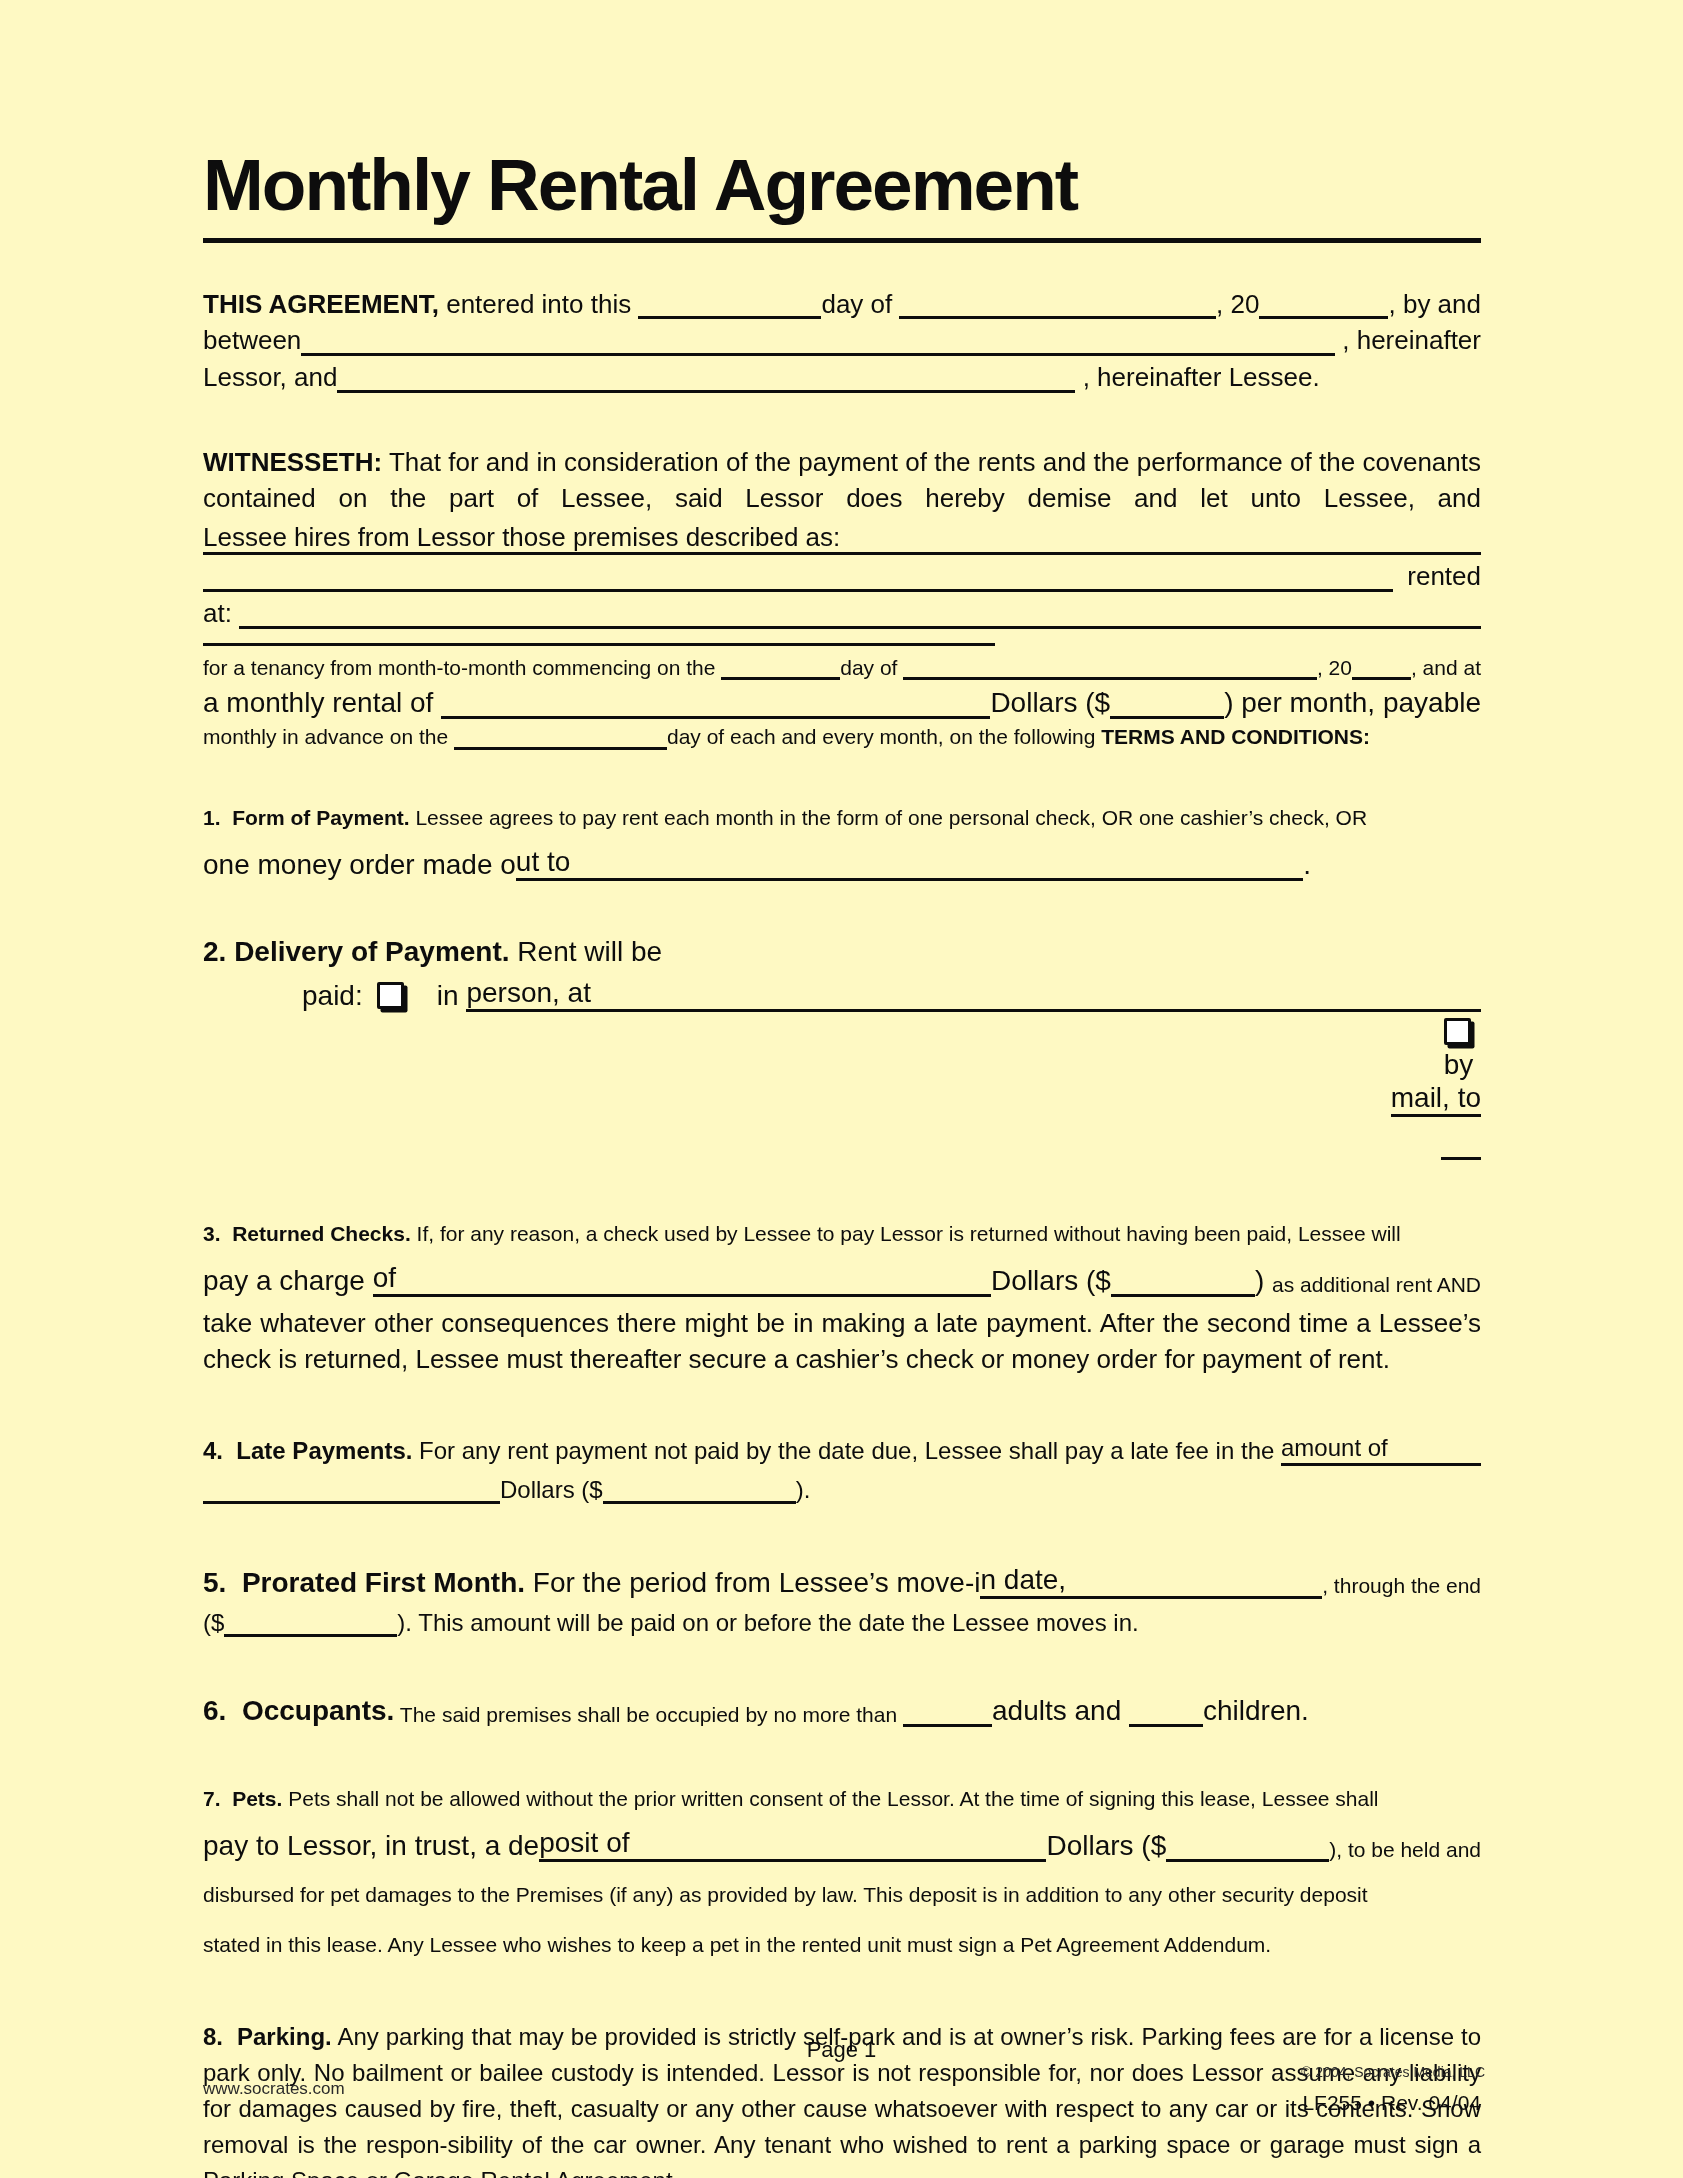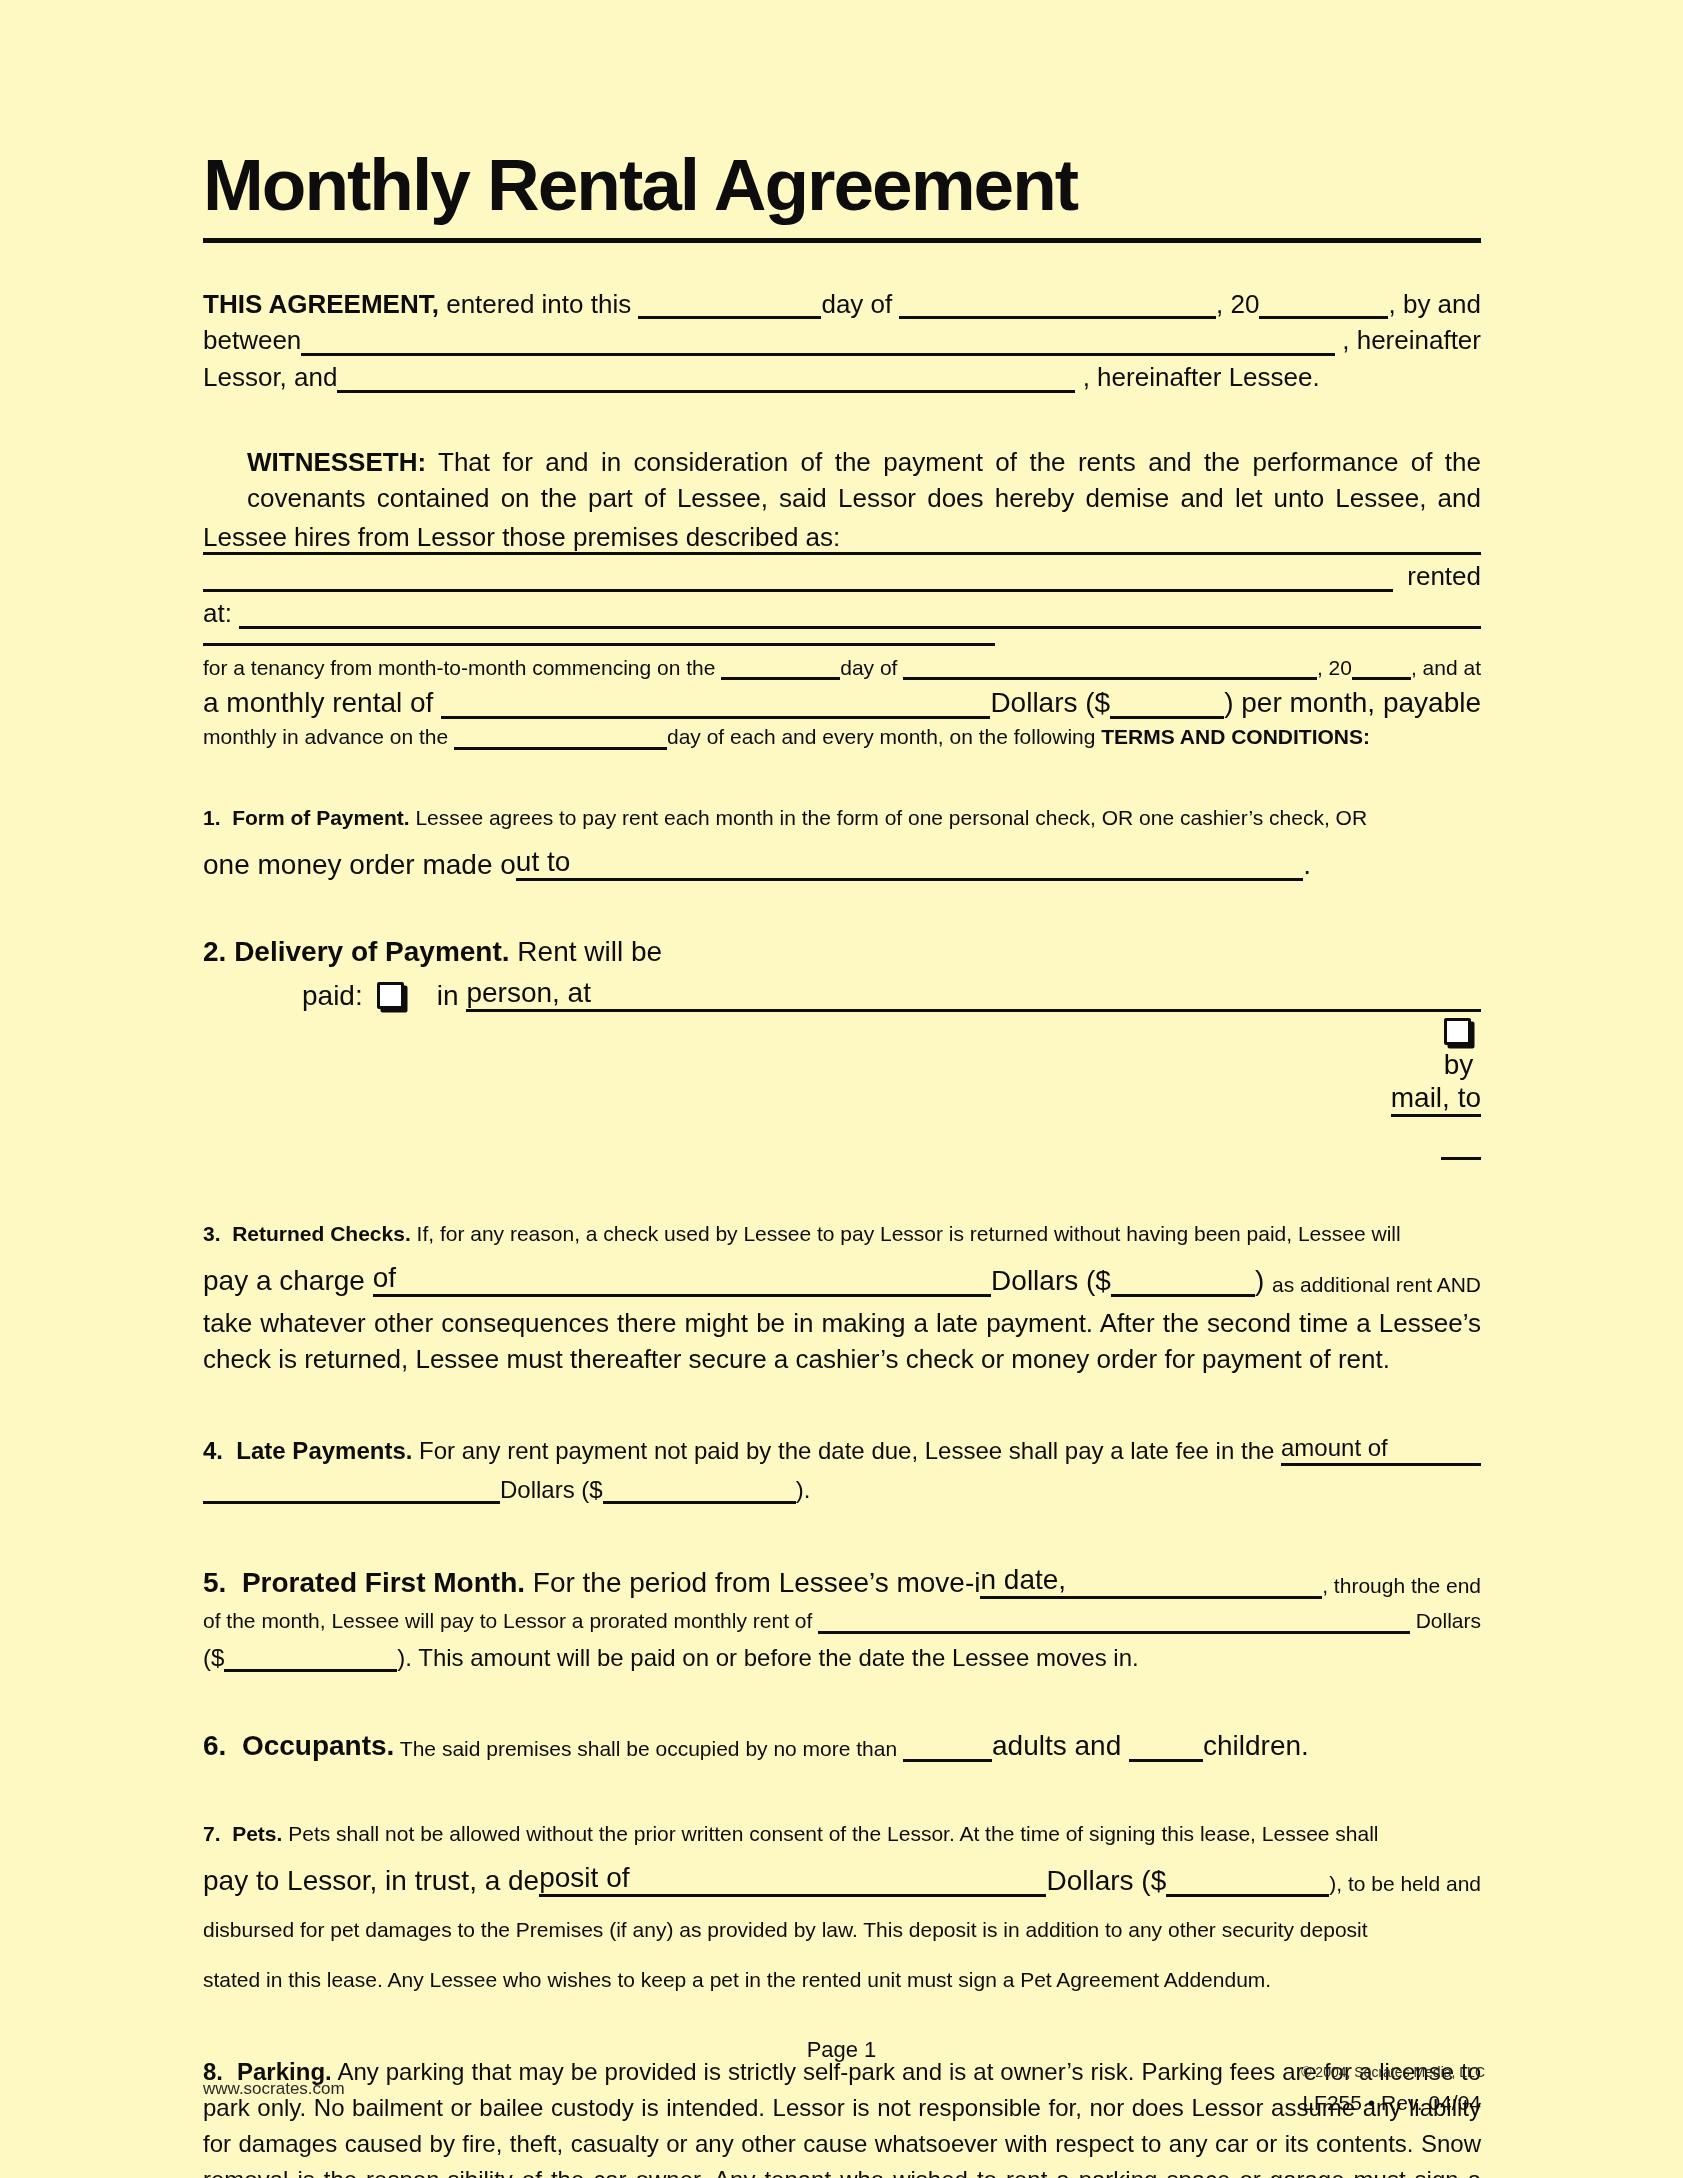--- a/index.html
+++ b/index.html
@@ -33,21 +33,21 @@
   .sz-l {font-size:28px;}
 
   .section{margin-top:46px;}
   .row{margin-top:6px;}
   .row:first-child{margin-top:0;}
   .row-flex{display:flex;align-items:flex-end;line-height:1.18;}
   .row-flex .seg{white-space:pre;flex:0 0 auto;}
   .row-flow{display:block;white-space:pre-wrap;line-height:36px;}
   .row-flow.lh-s{line-height:34px;}
   .just{text-align:justify;}
-  .just-all{text-align:justify;text-align-last:justify;margin-left:44px;}
+  .just-all{text-align:justify;text-align-last:justify;}
   .nowrap{white-space:pre;}
   .b{font-weight:700;}
   .u{border-bottom:3px solid #0d0d0d;}
   .blank{
     display:inline-block;
     border-bottom:3px solid #0d0d0d;
     height:0;
     flex:0 0 auto;
   }
   .blank.grow{flex:1 1 40px;min-width:40px;}
@@ -203,25 +203,20 @@
           </div>
         </div>
         <div class="section" style="margin-top: 59px;">
           <div class="row row-flex sz-l">
             <span class="seg b">5.  Prorated First Month.</span>
             <span class="seg"> For the period from Lessee’s move-i</span>
             <span class="seg u">n date,</span>
             <span class="blank grow"></span>
             <span class="seg sz-s">, through the end</span>
           </div>
-          <div class="row row-flex sz-s" style="margin-top: 10px;">
-            <span class="seg">of the month, Lessee will pay to Lessor a prorated monthly rent of </span>
-            <span class="blank grow"></span>
-            <span class="seg"> Dollars</span>
-          </div>
           <div class="row row-flex sz-m" style="margin-top: 10px;">
             <span class="seg">($</span>
             <span class="blank" style="width: 173px;"></span>
             <span class="seg">). This amount will be paid on or before the date the Lessee moves in.</span>
           </div>
         </div>
         <div class="section" style="margin-top: 57px;">
           <div class="row row-flex sz-s">
             <span class="seg b sz-l">6.  Occupants.</span>
             <span class="seg"> The said premises shall be occupied by no more than </span>

